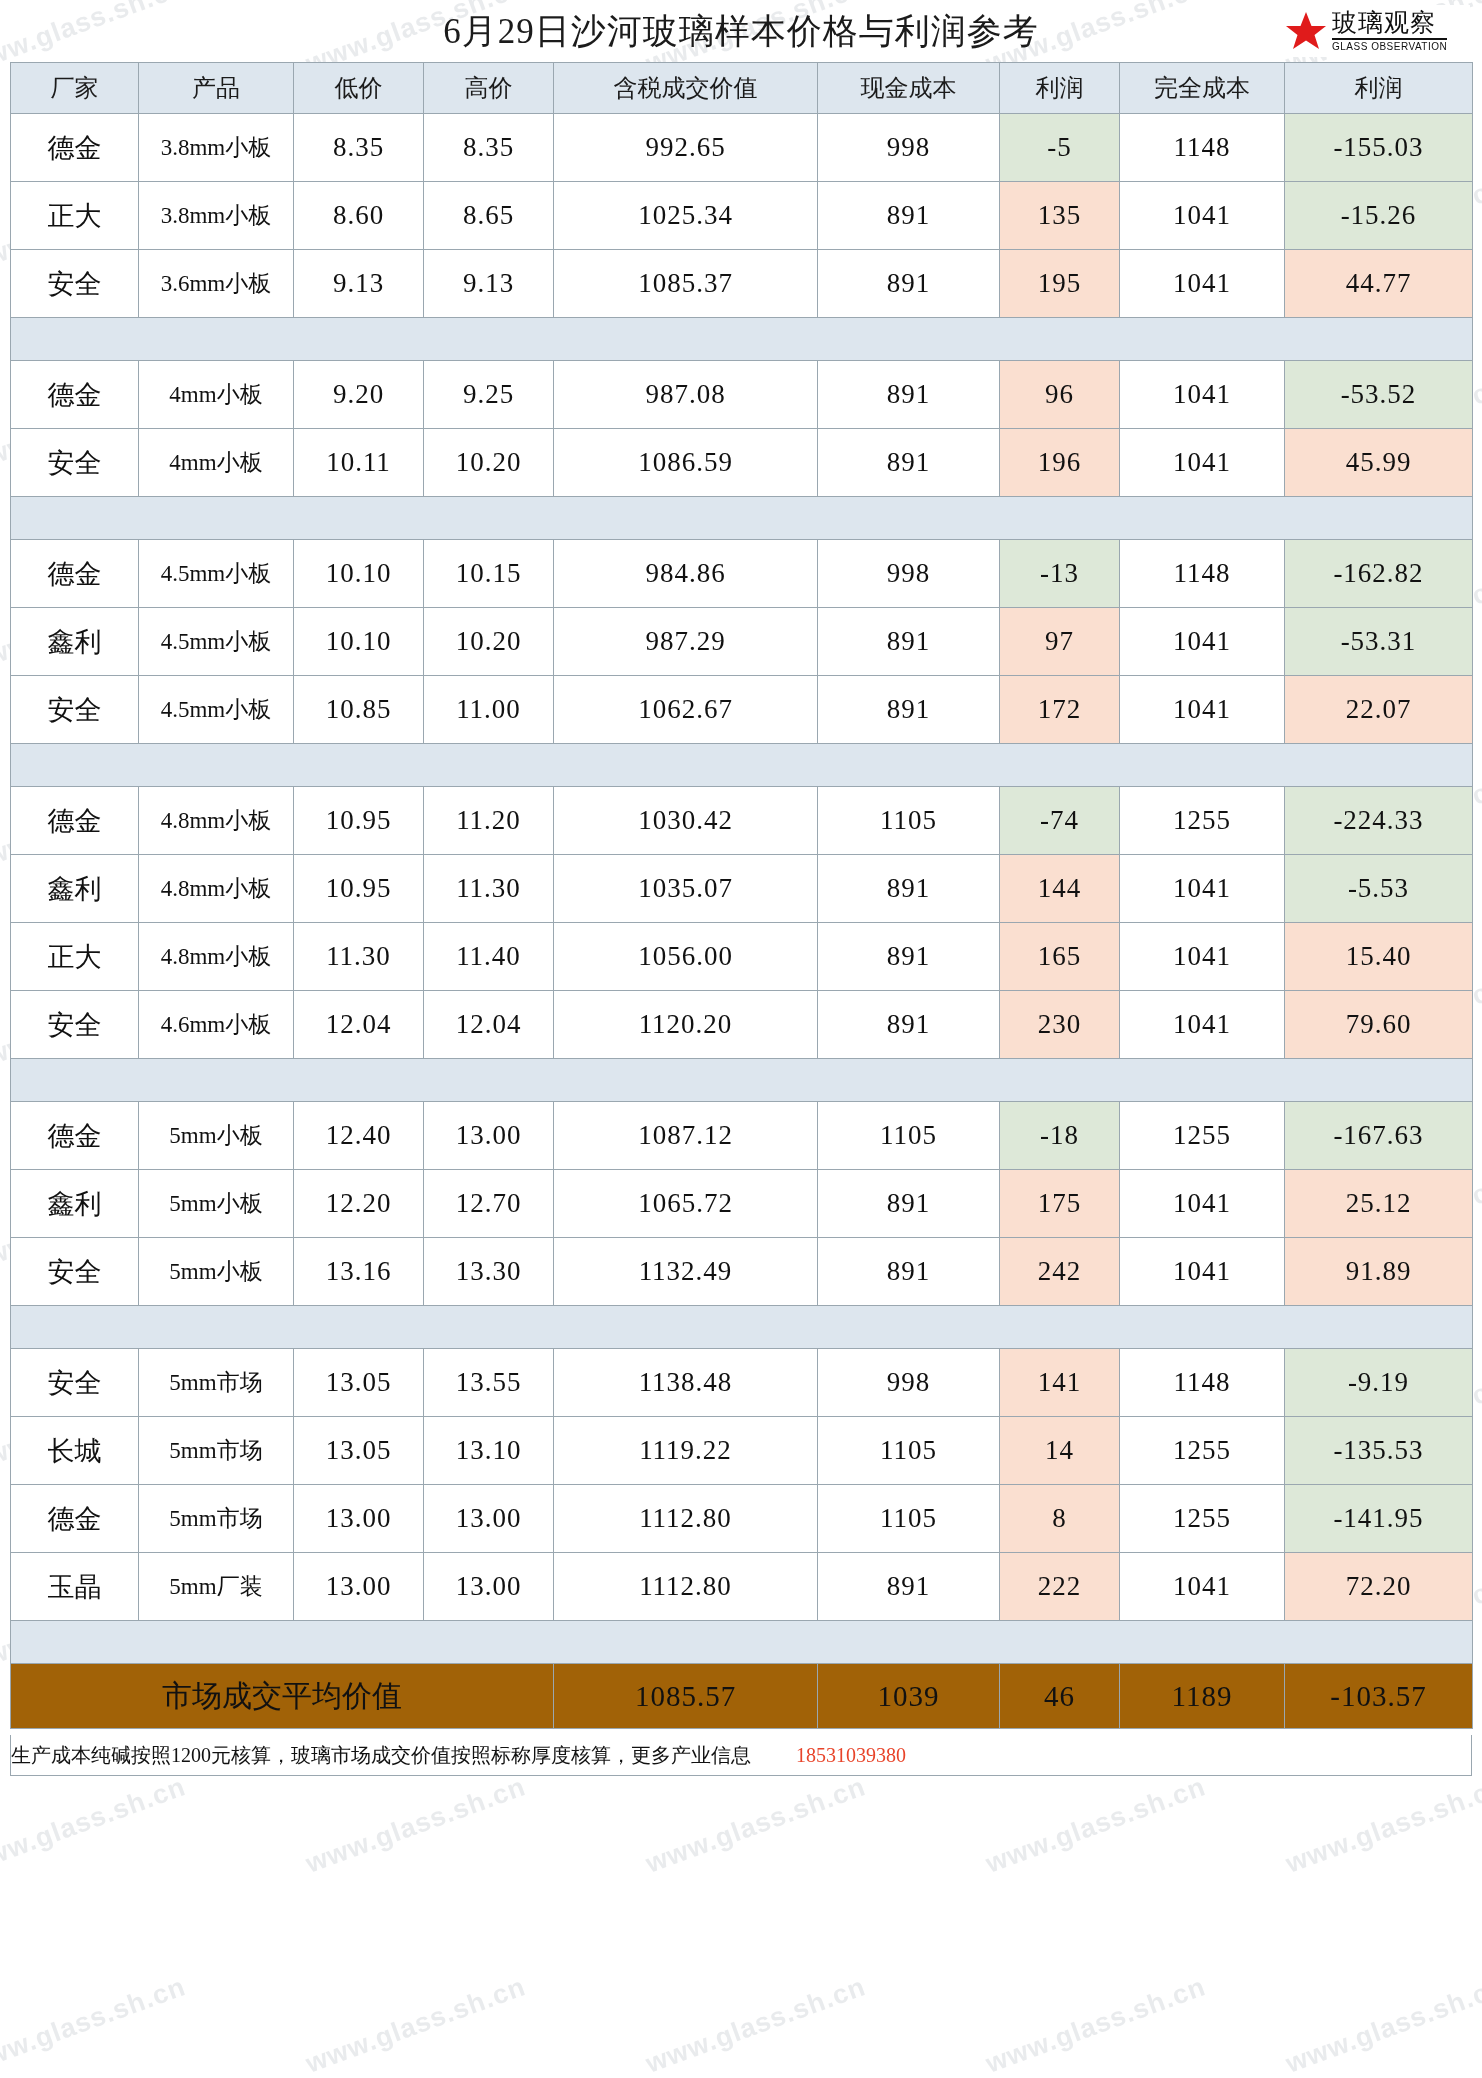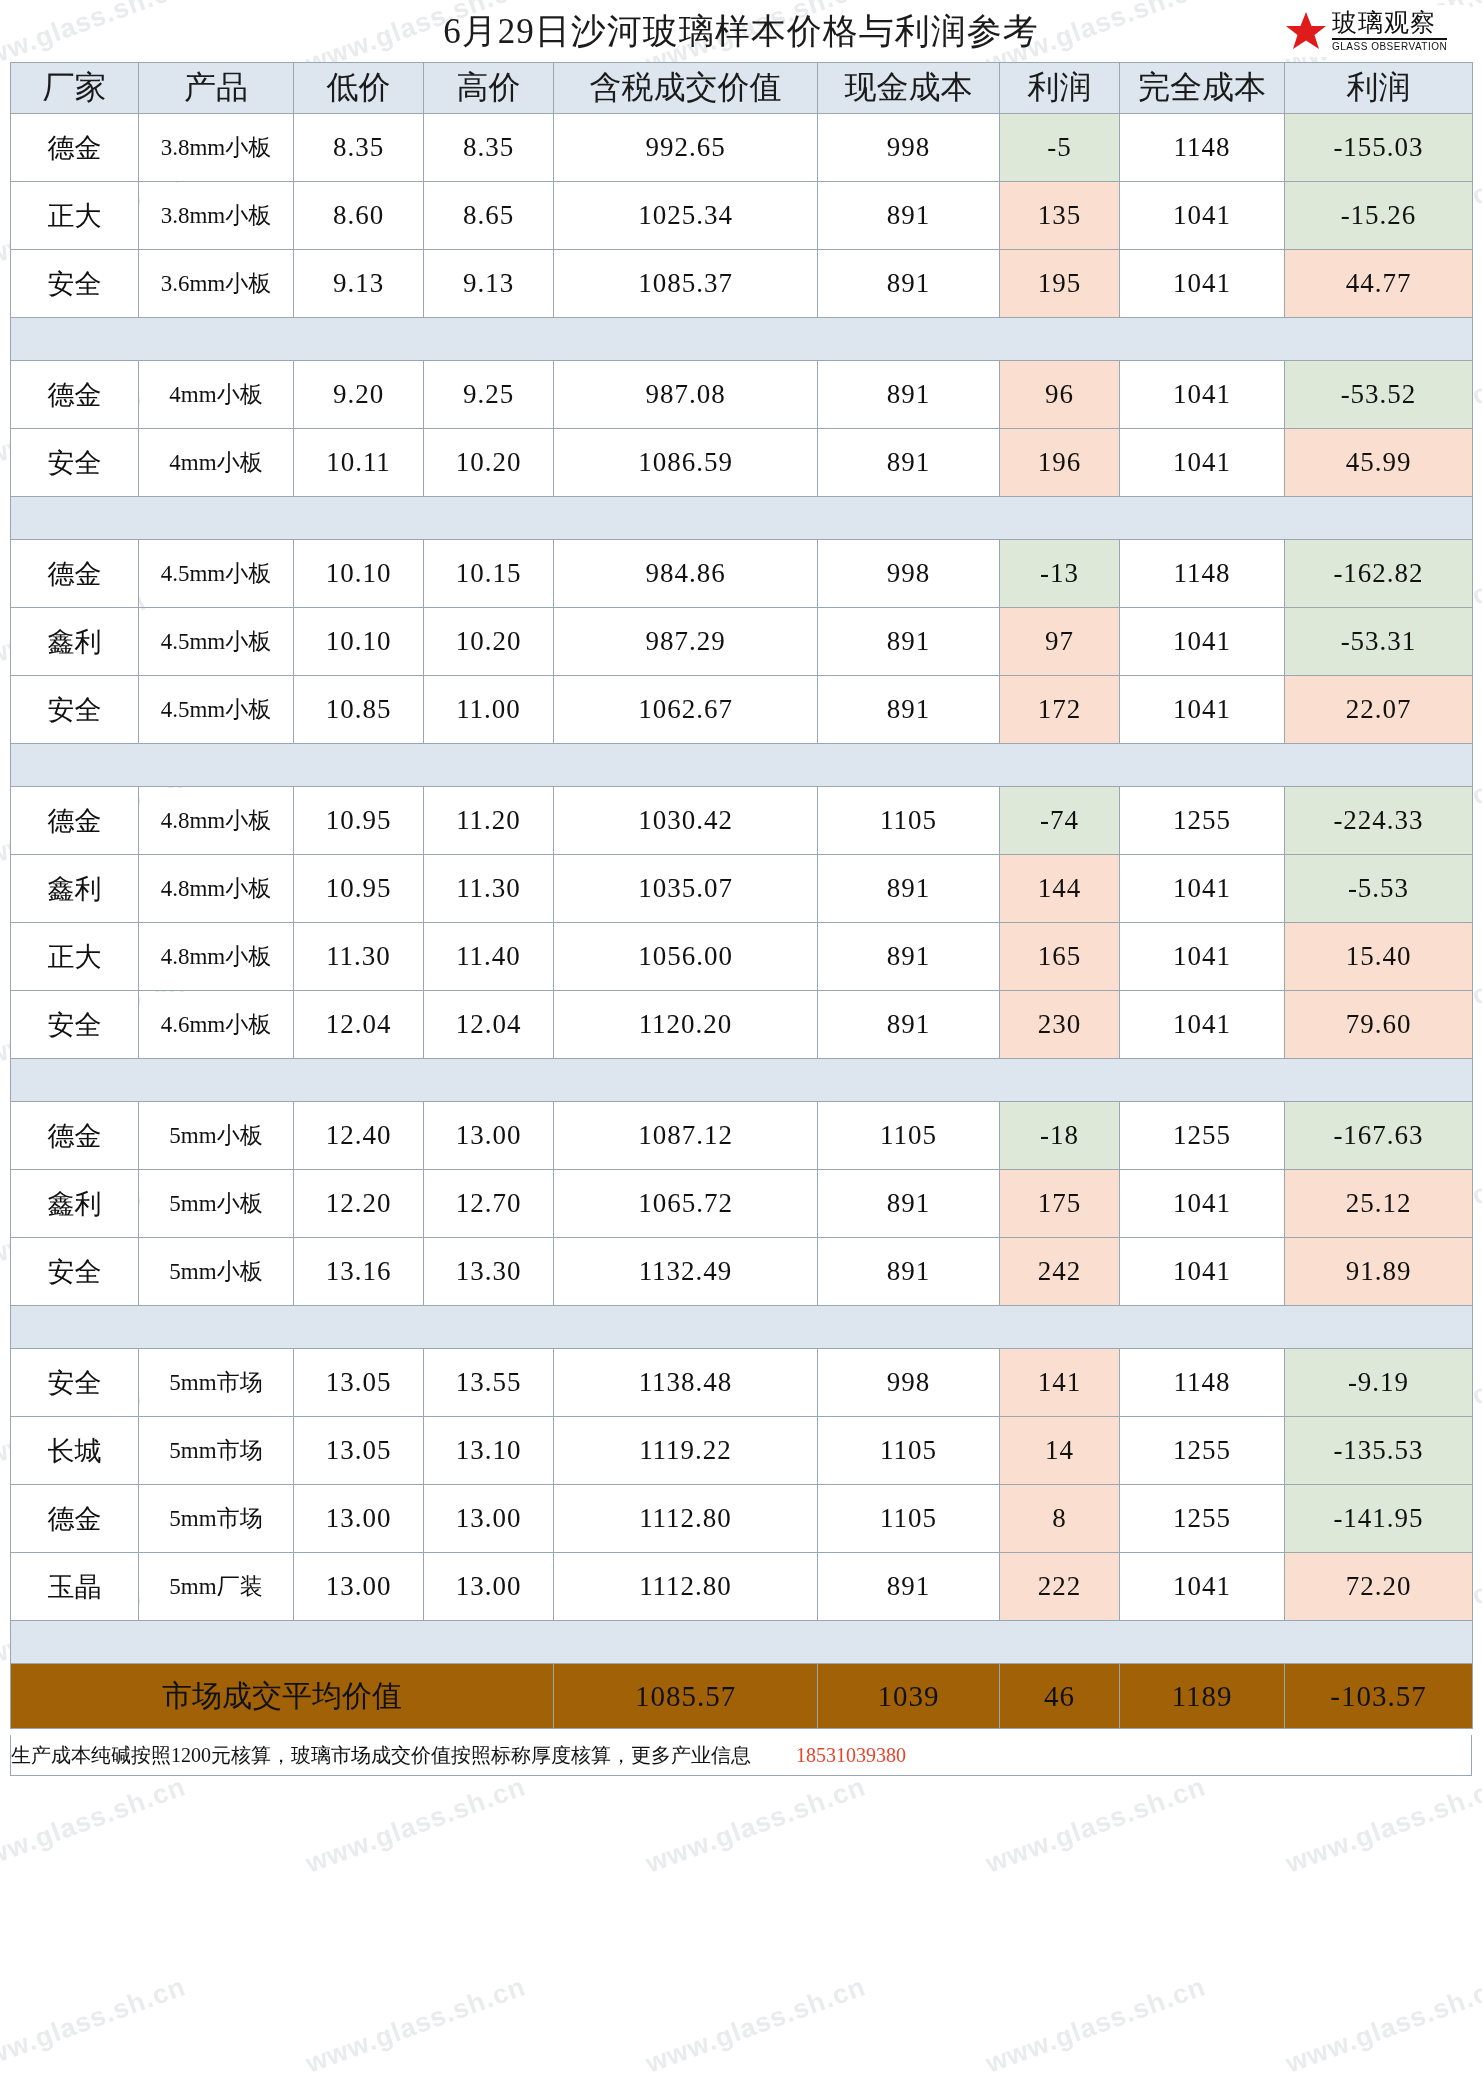--- a/index.html
+++ b/index.html
@@ -105,32 +105,32 @@
   table.grid td, table.grid th {
     border: 1px solid #9aa7b0;
     text-align: center;
     vertical-align: middle;
     font-family: "Liberation Serif", serif;
     background-clip: padding-box;
   }
   thead th {
     background: #dde6ee;
     height: 48px;
-    font-size: 32px;
+    font-size: 24px;
     font-weight: normal;
     color: #1b1b1b;
   }
   tbody td {
     height: 65px;
     font-size: 27px;
     color: #111;
     background: #ffffff;
   }
   td.maker { font-size: 27px; }
-  td.prod  { font-size: 23px; border-radius: 12px; }
+  td.prod  { font-size: 23px; }
   td.num   { font-family: "Liberation Serif", serif; letter-spacing: 1px; }
   tr.spacer td {
     height: 40px;
     background: #dde6ee;
     border-left: 1px solid #9aa7b0;
     border-right: 1px solid #9aa7b0;
   }
   td.pos { background: #fadfd0; }
   td.neg { background: #dde8d8; }
   tr.total td {

